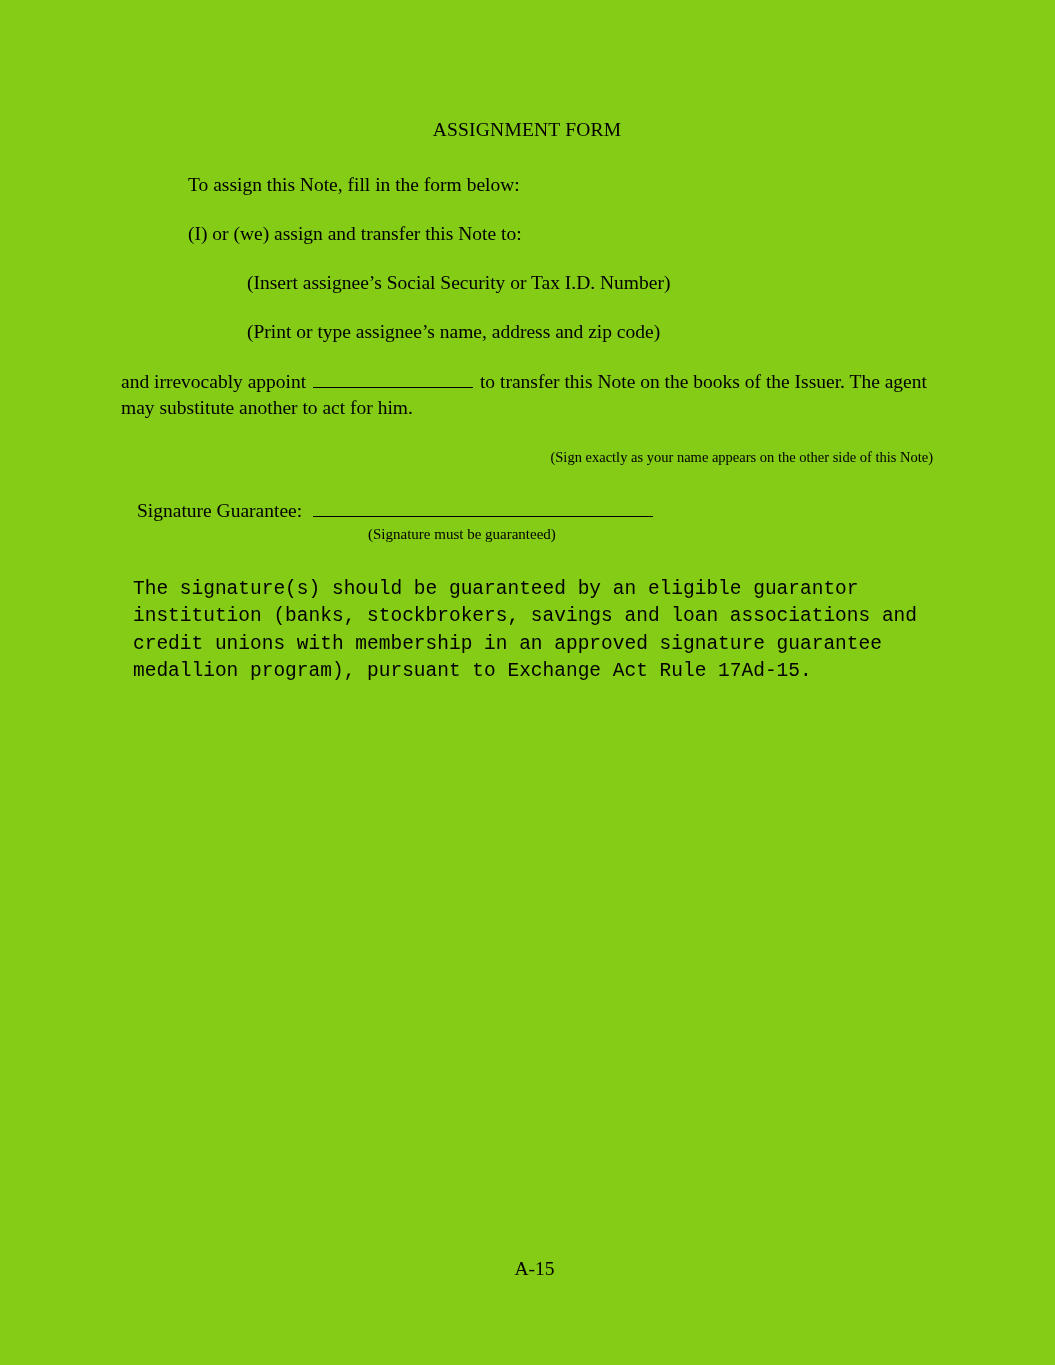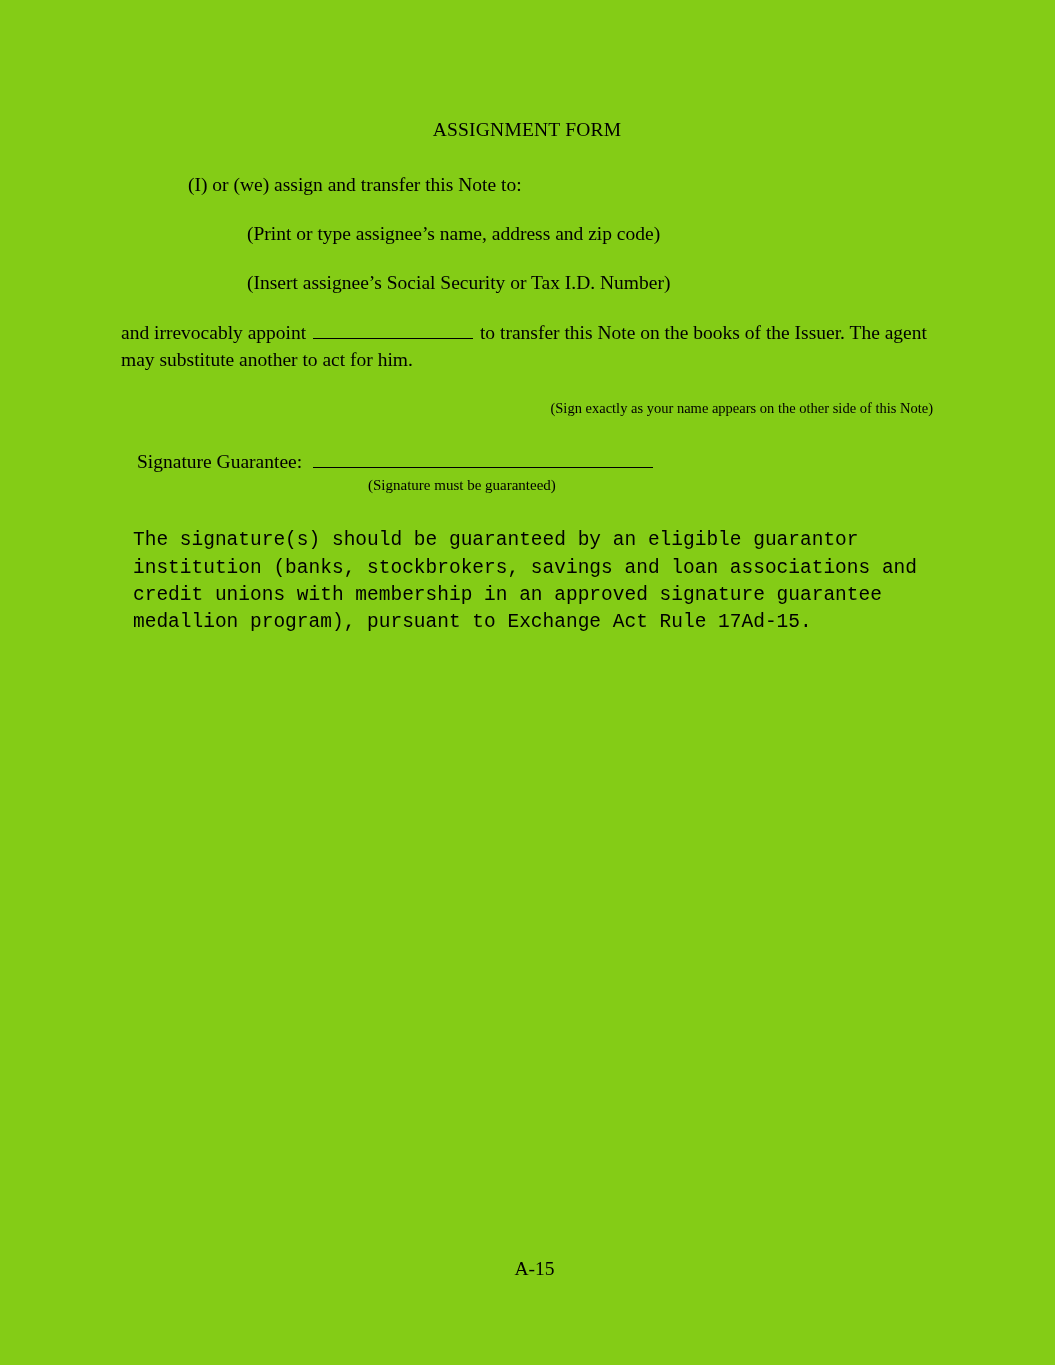--- a/index.html
+++ b/index.html
@@ -129,26 +129,27 @@
   }
 </style>
 </head>
 <body>
 
 <div class="page">
   <div class="content">
 
     <div class="doc-title">ASSIGNMENT FORM</div>
 
+    <p class="para indent-1">To assign this Note, fill in the form below:</p>
 
     <p class="para indent-1">(I) or (we) assign and transfer this Note to:</p>
 
+    <p class="para indent-2">(Insert assignee’s Social Security or Tax I.D. Number)</p>
+
     <p class="para indent-2">(Print or type assignee’s name, address and zip code)</p>
-
-    <p class="para indent-2">(Insert assignee’s Social Security or Tax I.D. Number)</p>
 
     <p class="flow">
       <span>and irrevocably appoint</span>
       <span class="blank-short"></span>
       <span>to transfer this Note on the books of the Issuer. The agent may substitute another to act for him.</span>
     </p>
 
 
     <div class="note-small">(Sign exactly as your name appears on the other side of this Note)</div>
 

